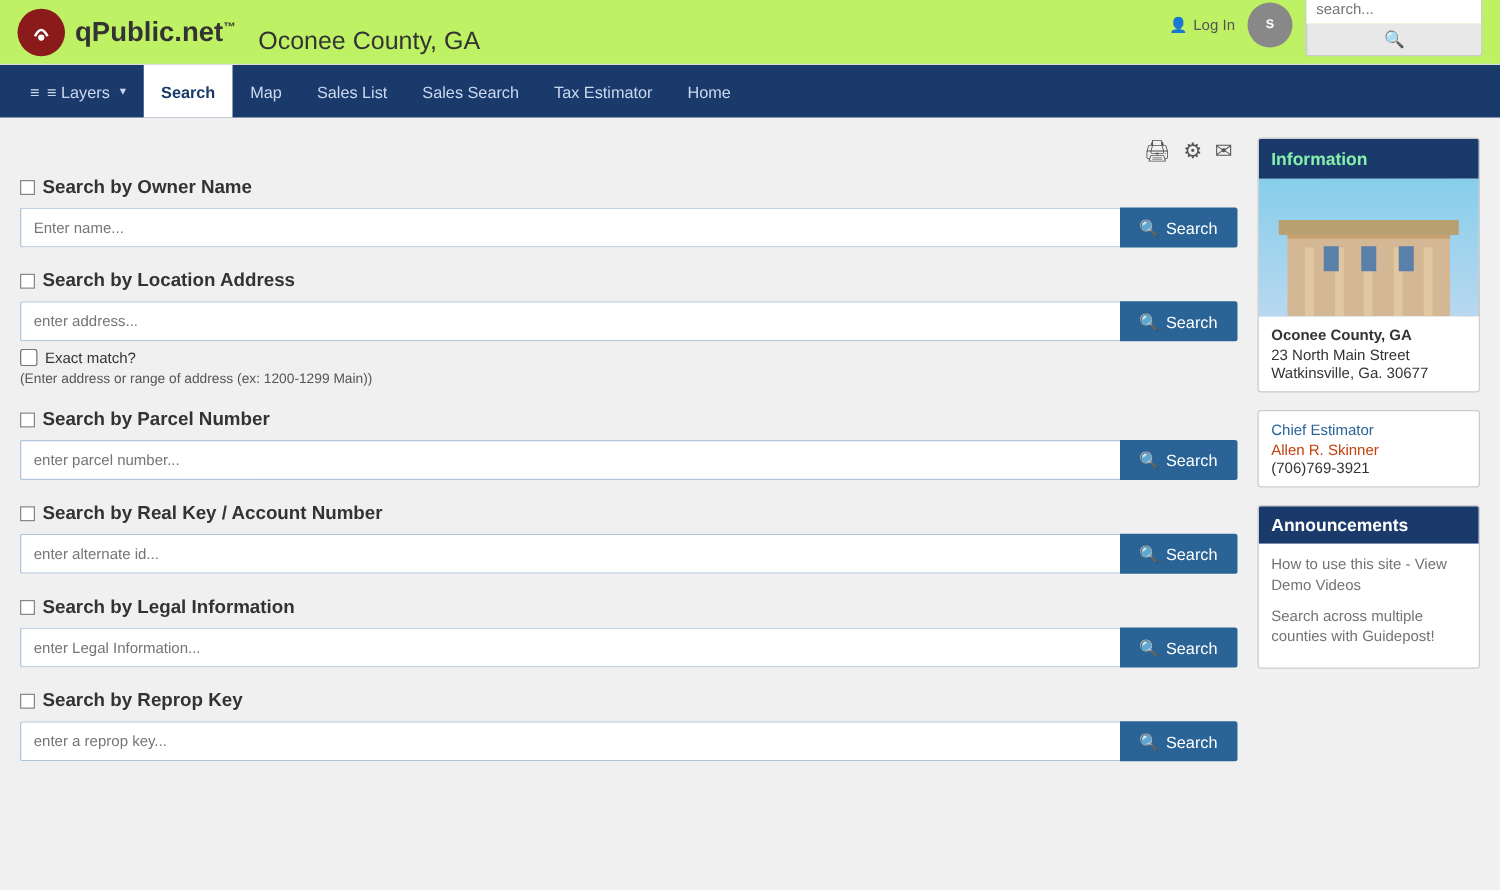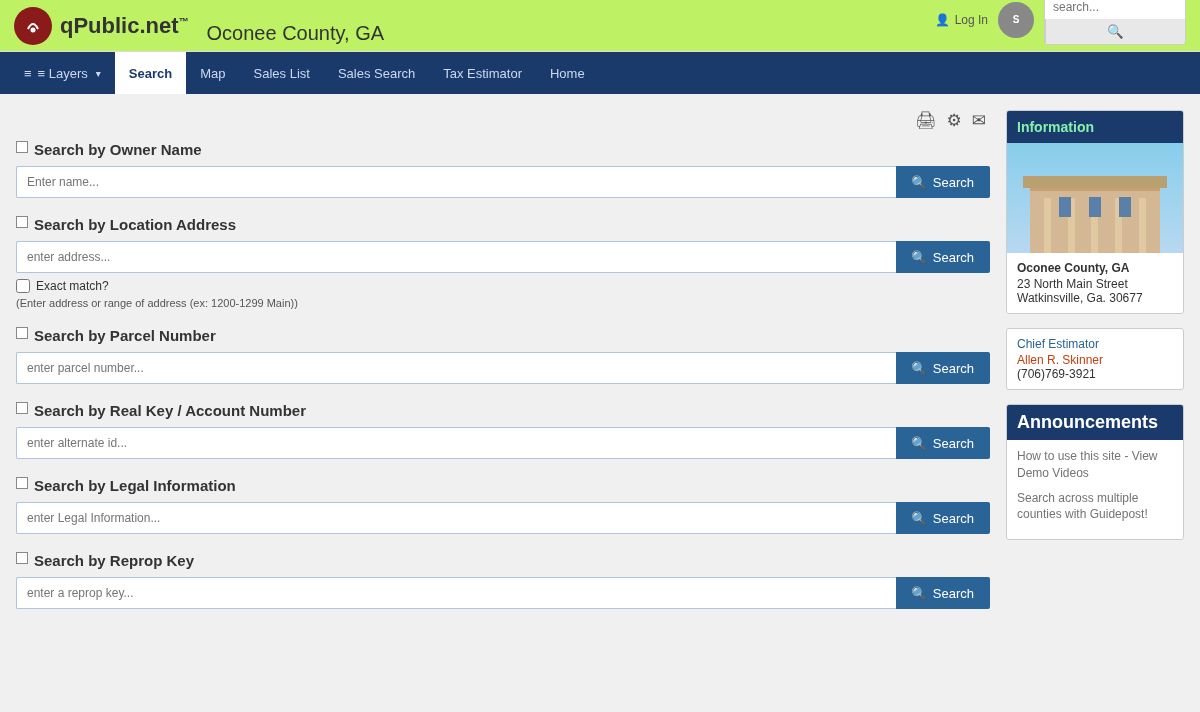--- a/index.html
+++ b/index.html
@@ -122,20 +122,21 @@
       font-size: 17px;
       color: #555;
       cursor: pointer;
     }
 
     .search-section {
       margin-bottom: 18px;
     }
     .section-header {
       display: flex;
+      align-items: center;
       gap: 6px;
       margin-bottom: 8px;
     }
     .section-toggle {
       width: 12px; height: 12px;
       border: 1px solid #888;
       display: inline-block;
       cursor: pointer;
       background: white;
     }
@@ -240,21 +241,21 @@
 
     .announcements-box {
       border: 1px solid #ccc;
       border-radius: 3px;
       overflow: hidden;
     }
     .announcements-header {
       background: #1a3a6b;
       color: white;
       padding: 7px 10px;
-      font-size: 18px;
+      font-size: 14px;
       font-weight: bold;
     }
     .announcements-body {
       padding: 8px 10px;
       background: white;
       font-size: 12px;
     }
     .ann-link {
       color: #737373;
       text-decoration: none;

